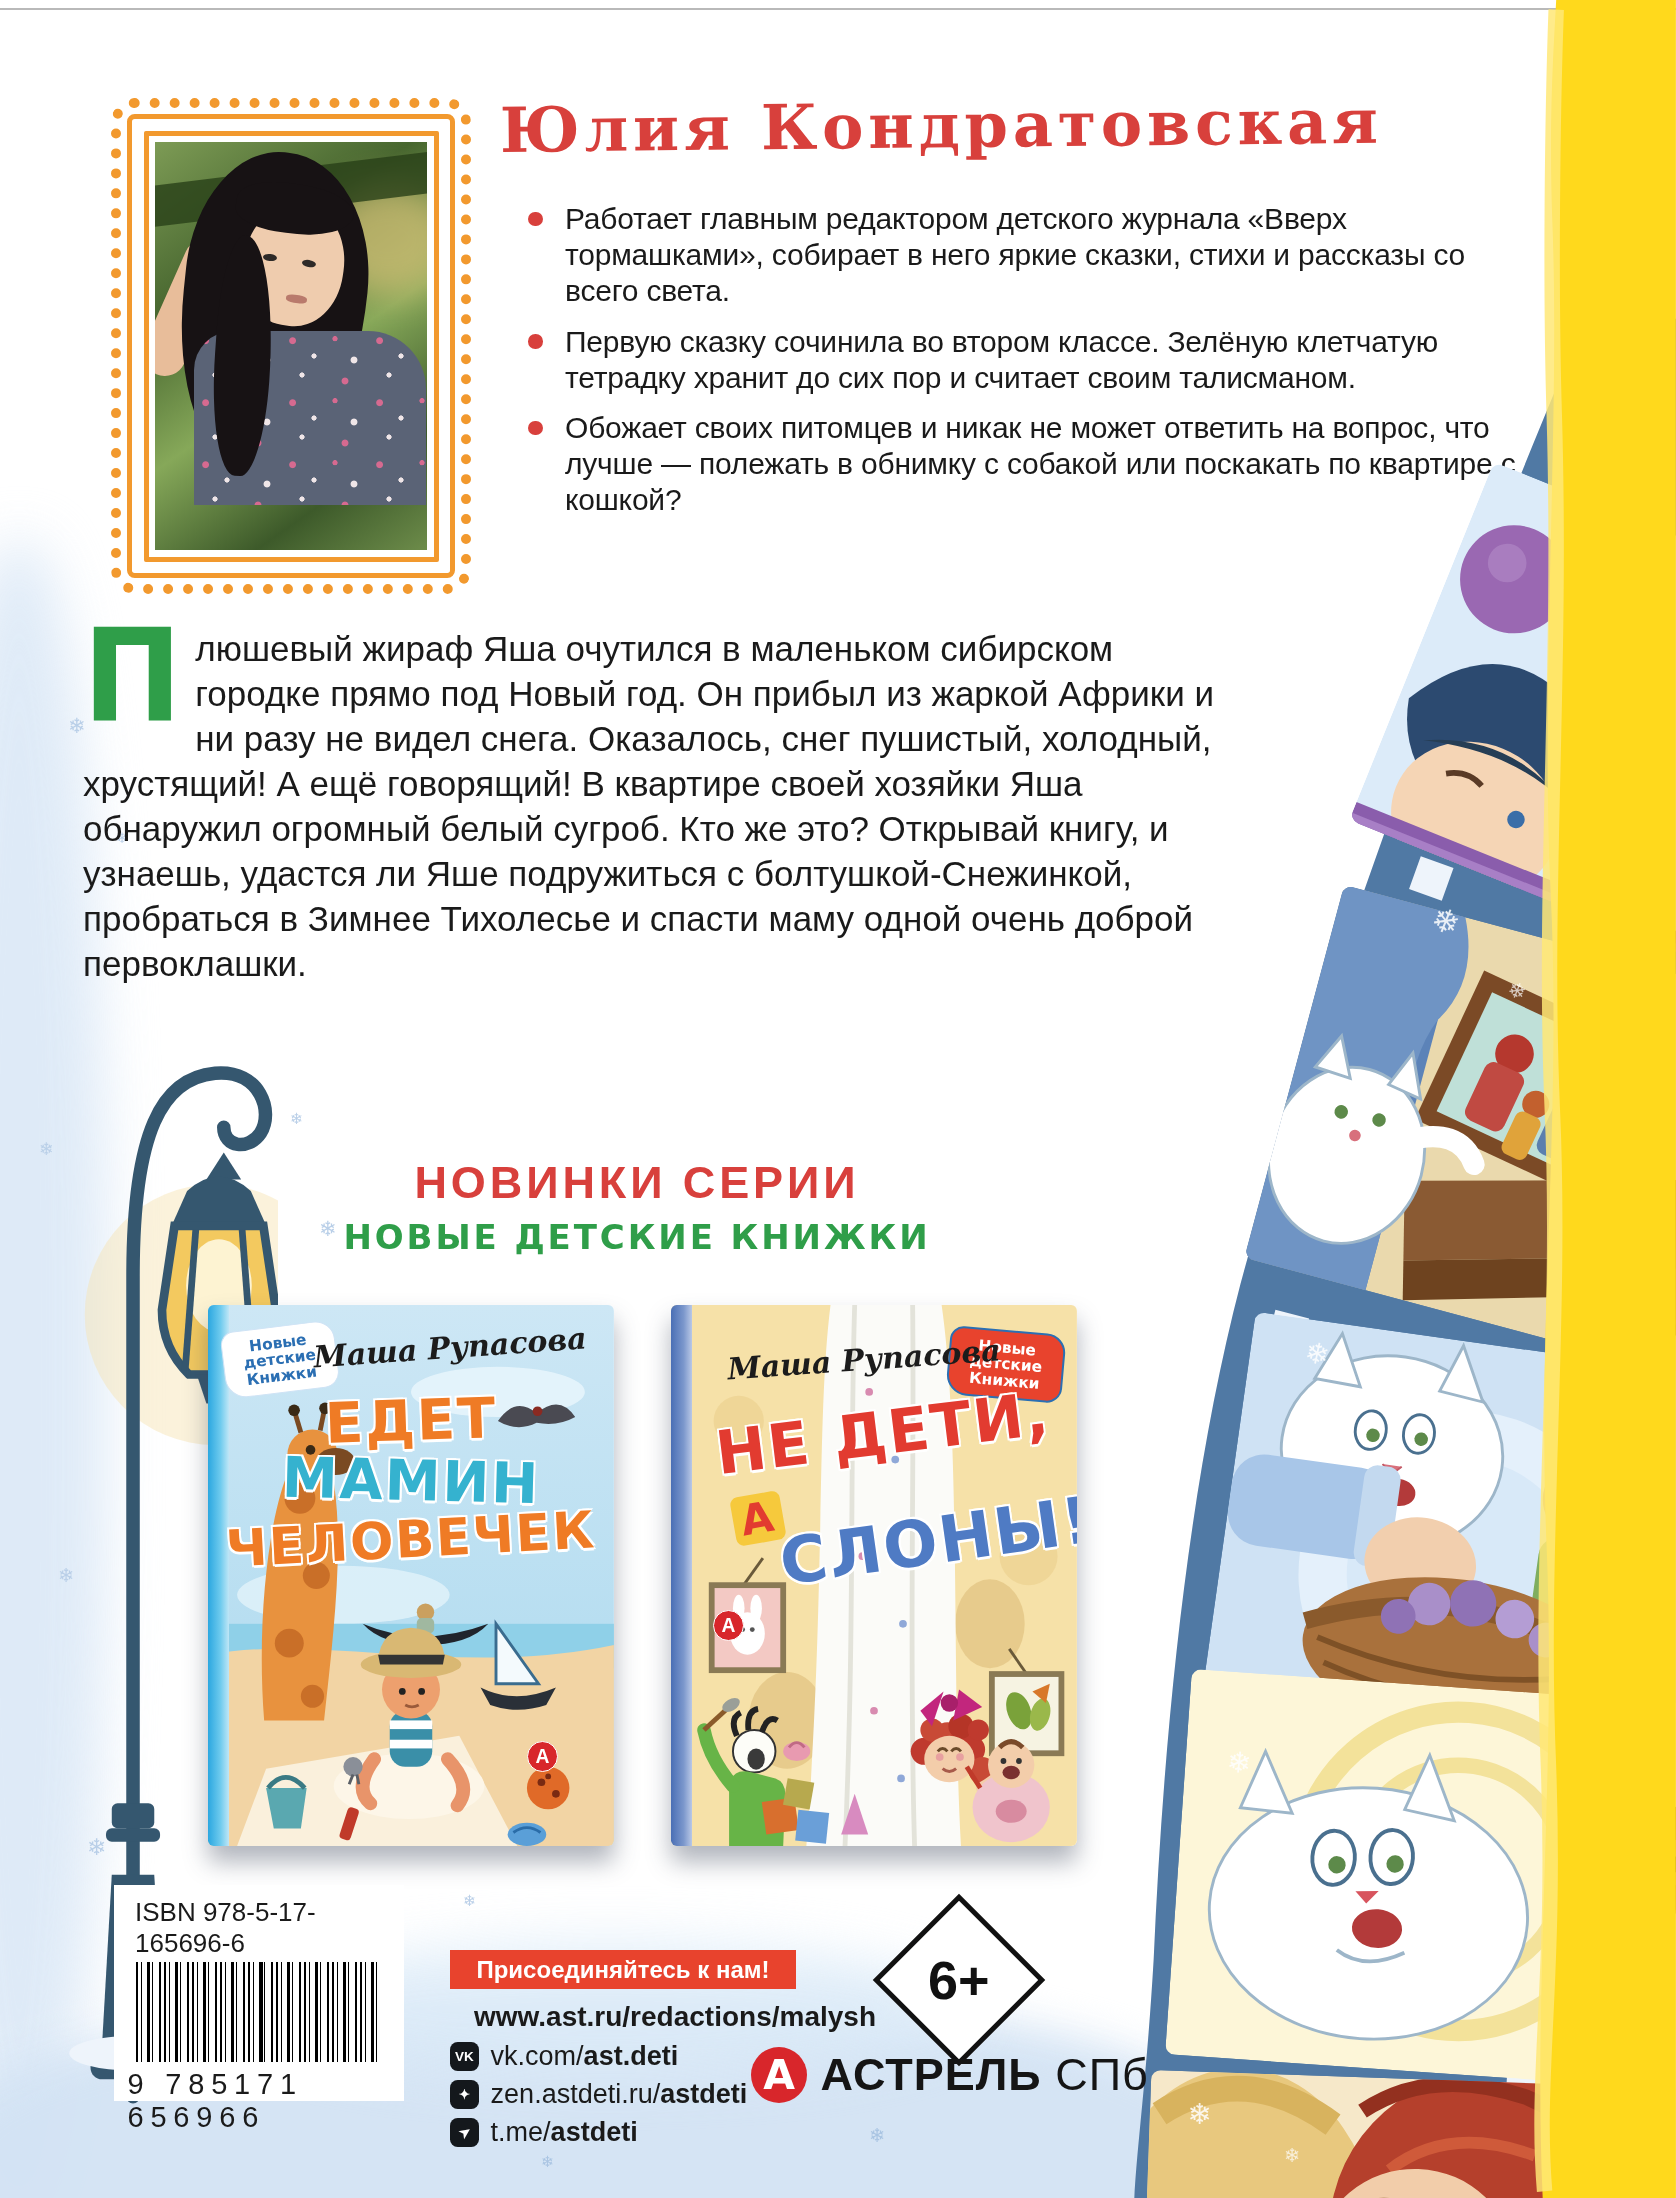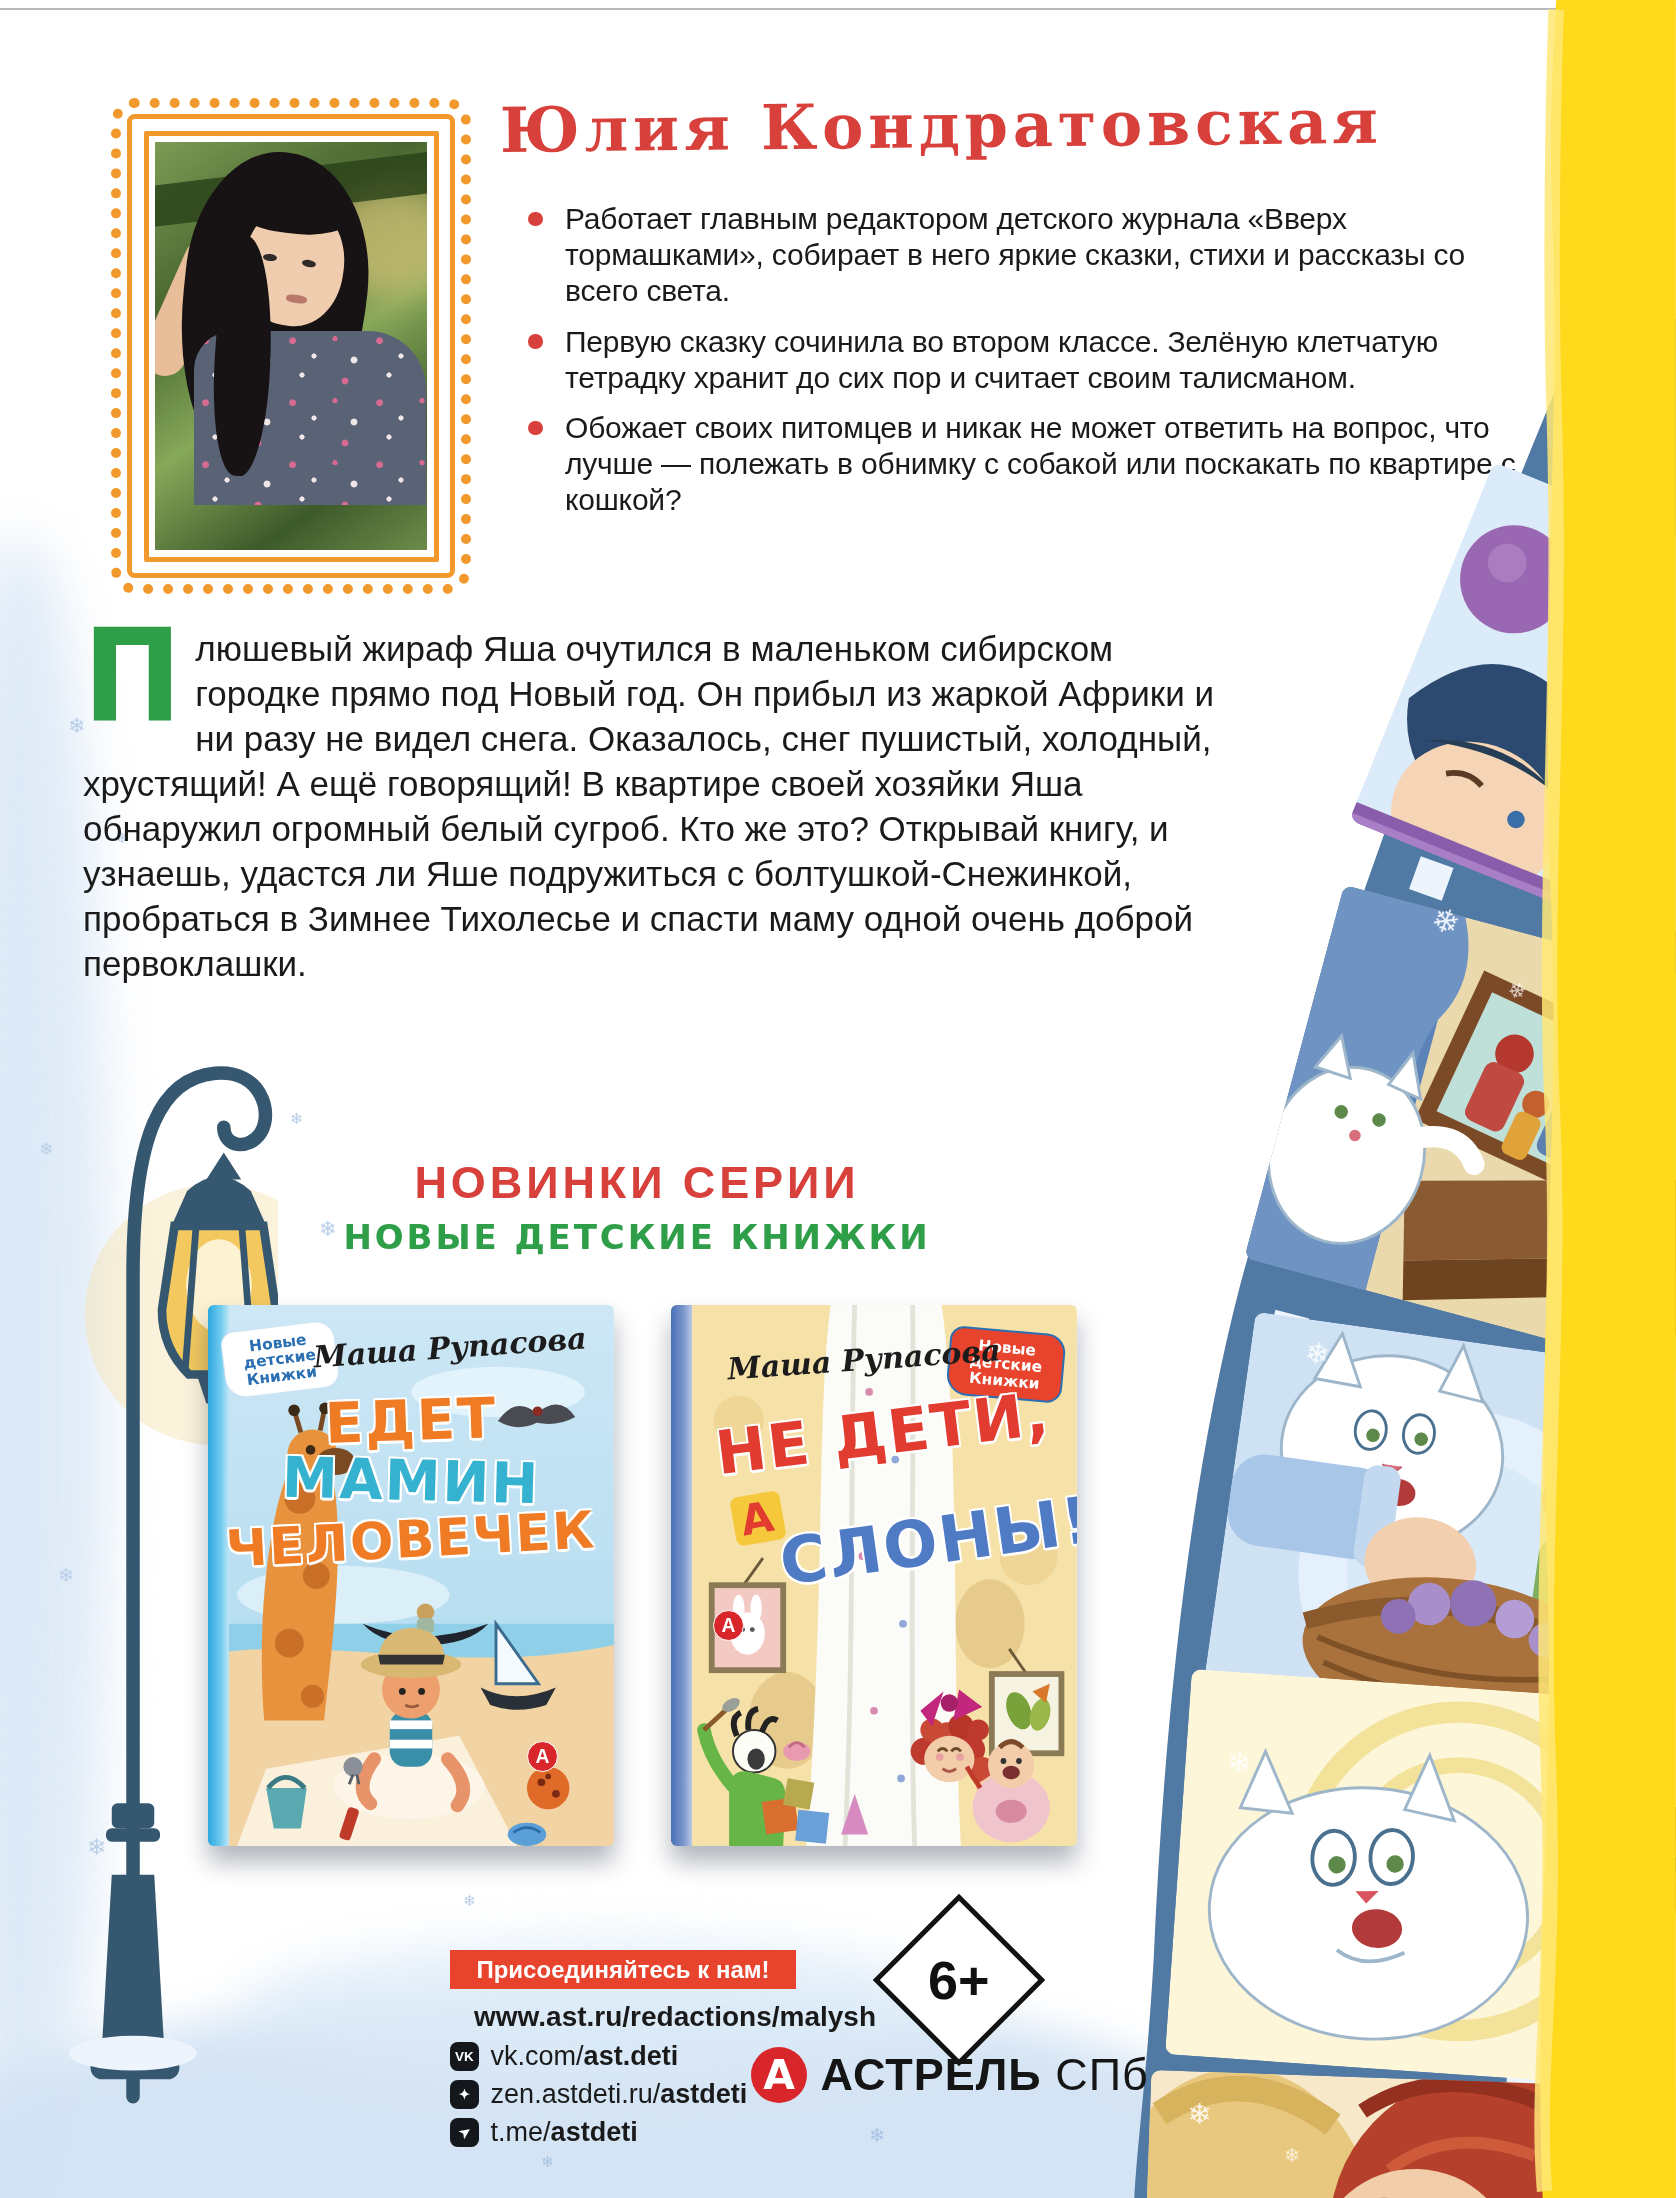--- a/index.html
+++ b/index.html
@@ -529,20 +529,25 @@
       <div>детские</div>
       <div>Книжки</div>
     </div>
     <div class="cover-author">Маша Рупасова</div>
     <div class="title-line b2-t0">НЕ ДЕТИ,</div>
     <div class="title-line b2-t1">А</div>
     <div class="title-line b2-t2">СЛОНЫ!</div>
     <div class="ast-mini">А</div>
   </div>
 
+  <div class="isbn-box">
+    <div class="isbn-text">ISBN 978-5-17-165696-6</div>
+    <div class="barcode"></div>
+    <div class="barcode-digits">9 785171 656966</div>
+  </div>
 
   <div class="join-box">Присоединяйтесь к нам!</div>
   <div class="website">www.ast.ru/redactions/malysh</div>
 
   <div class="socials">
     <div class="social-row">
       <div class="social-icon">VK</div>
       <div class="social-text"><span>vk.com/</span><b>ast.deti</b></div>
     </div>
     <div class="social-row">

